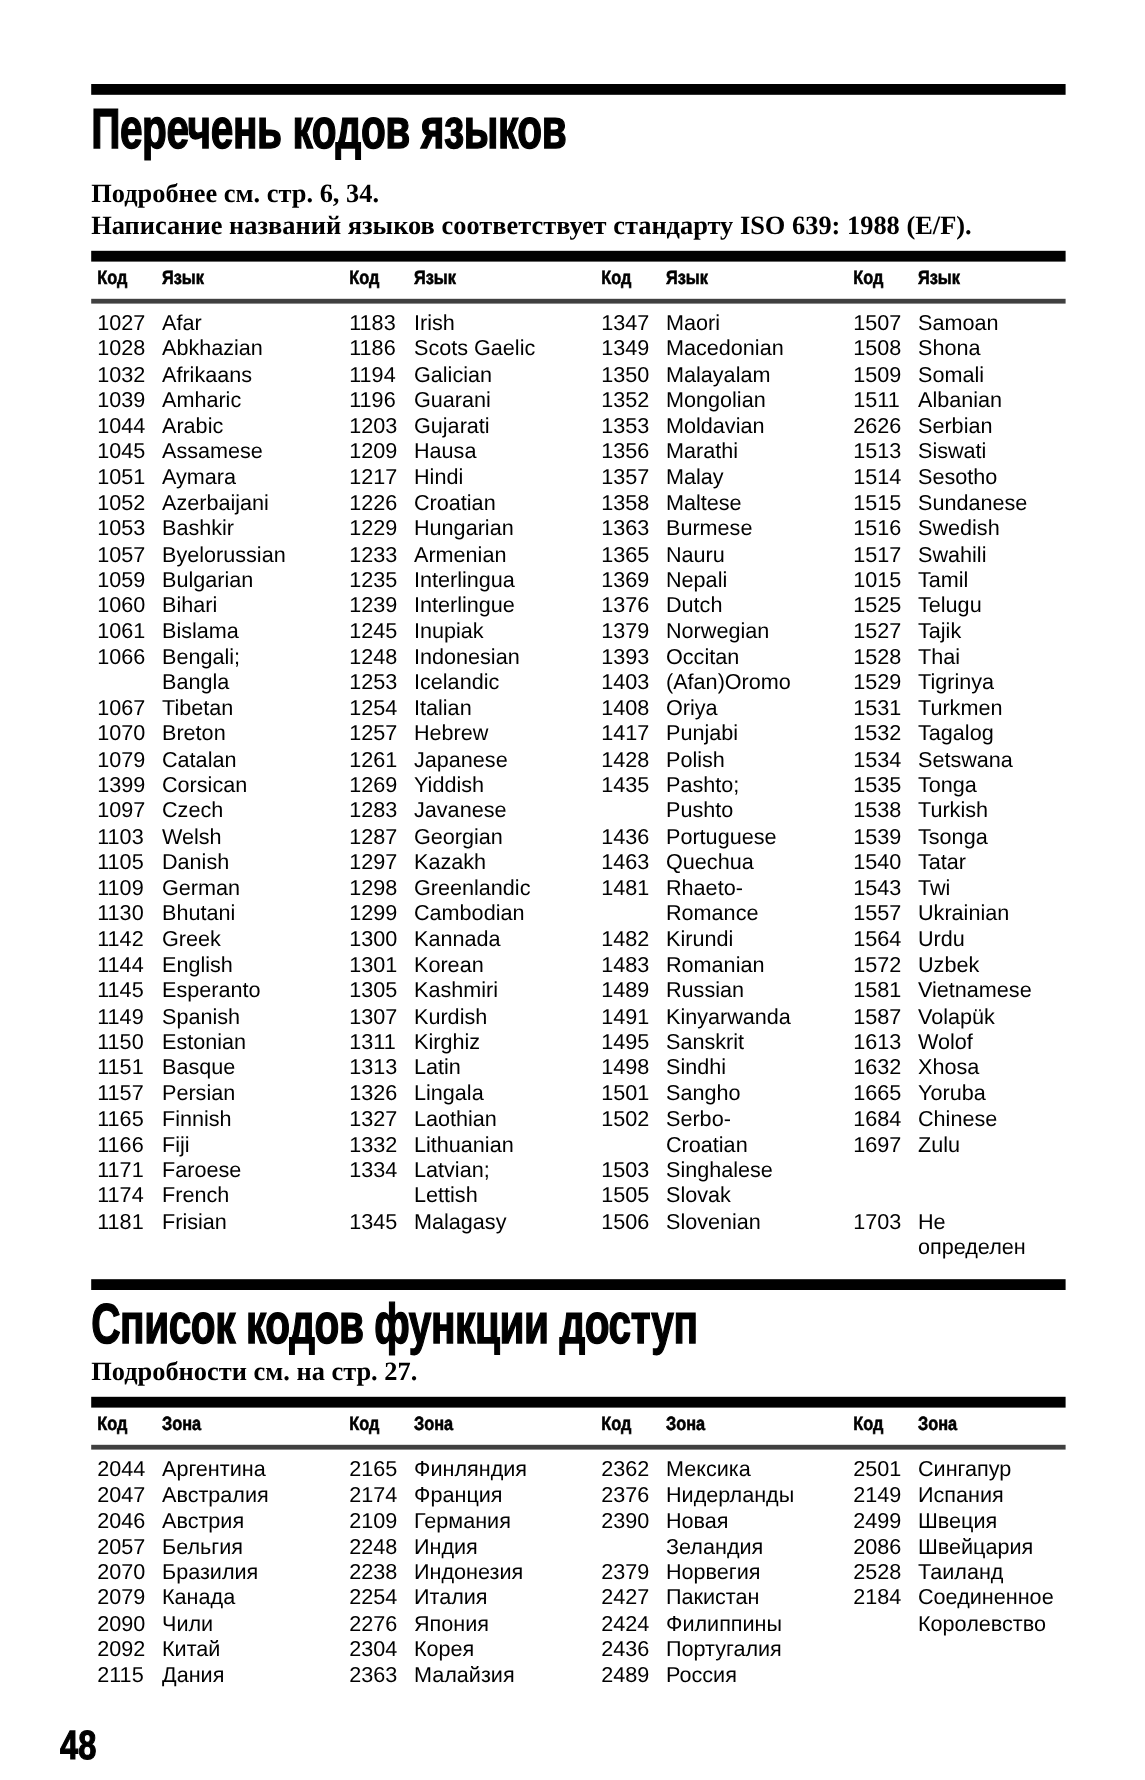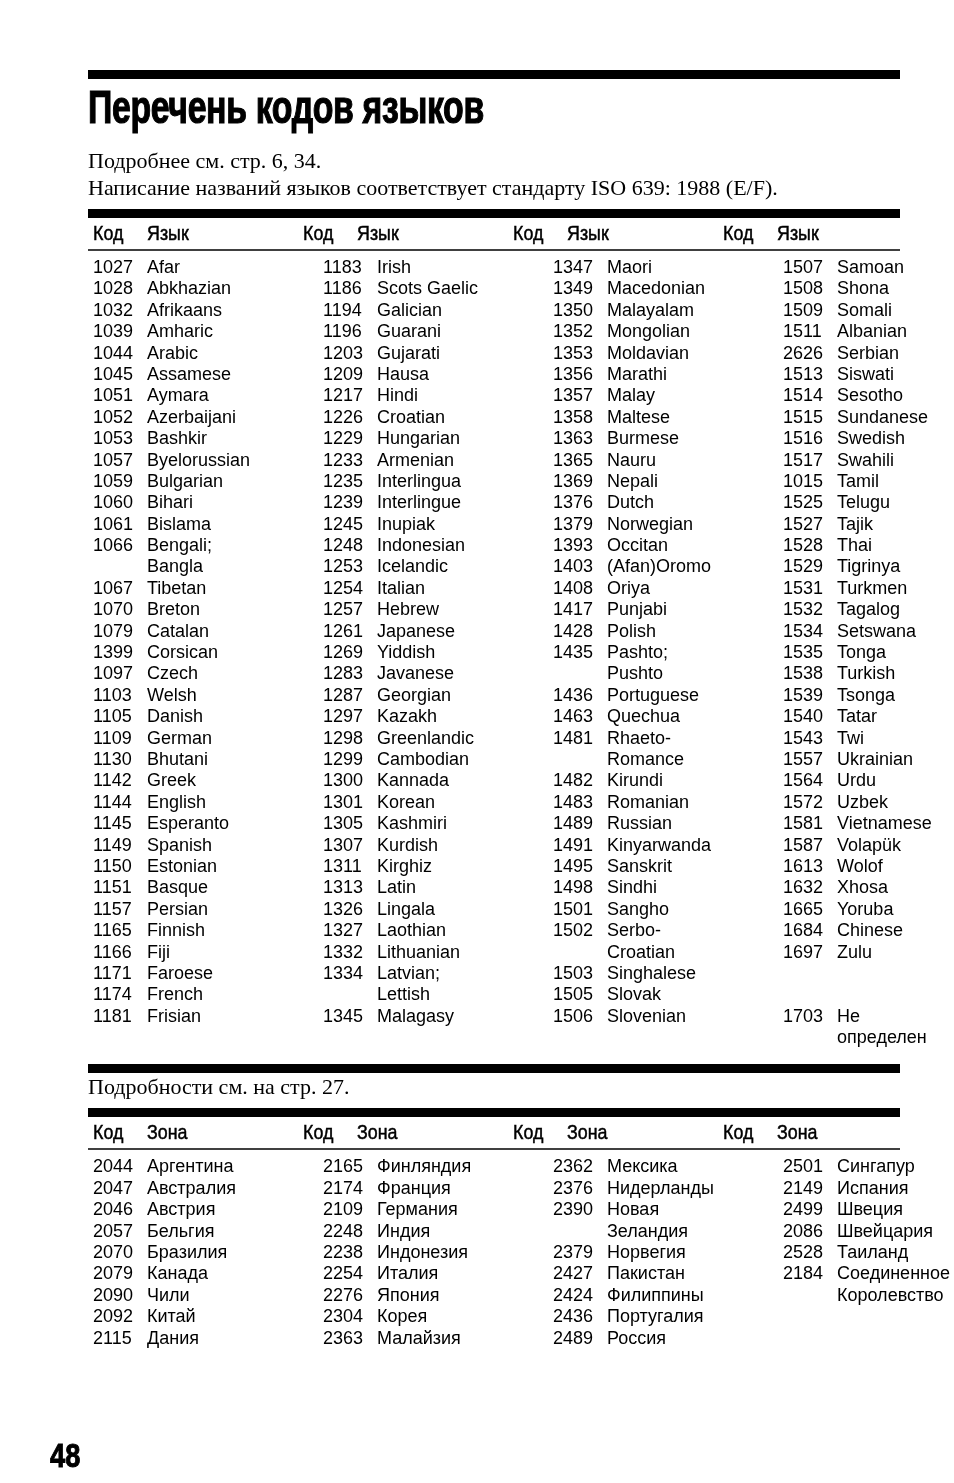--- a/index.html
+++ b/index.html
@@ -1,38 +1,38 @@
 <!DOCTYPE html>
 <html><head>
 <meta charset="utf-8">
 <style>
   * { margin:0; padding:0; box-sizing:border-box; }
   html,body { background:#ffffff; }
   body {
     width:954px; height:1483px; position:relative; overflow:hidden;
     color:#000; font-family:"Liberation Sans","DejaVu Sans",sans-serif;
   }
-  .content { position:absolute; left:88px; top:0; width:812px; }
+  .content { position:absolute; left:76px; top:0; width:812px; }
   .rule { height:9px; background:#000; }
   .bar-top { margin-top:70px; }
   .bar-section { margin-top:16px; }
   h1.title { font-size:47px; line-height:52px; margin-top:2px; font-weight:bold; white-space:nowrap; }
   .cond  { display:inline-block; transform:scaleX(0.72); transform-origin:0 60%;
            letter-spacing:-0.5px; -webkit-text-stroke:1.2px #000; }
   .cond2 { display:inline-block; transform:scaleX(0.85); transform-origin:0 50%;
            -webkit-text-stroke:0.5px #000; }
   .cond3 { display:inline-block; transform:scaleX(0.80); transform-origin:0 50%;
            -webkit-text-stroke:1px #000; }
   .note { font-family:"Liberation Serif","DejaVu Serif",serif; font-size:22px; line-height:27px; margin-top:14px; }
-  .note span { display:block; }
+  .note span { display:block;font-weight:bold; }
   .table-rule { margin-top:8px; }
-  .thead { display:flex; border-bottom:2px solid #404040; padding:4px 0 5px; font-weight:normal; font-size:21px; line-height:22px; }
+  .thead { display:flex; border-bottom:4px solid #404040; padding:4px 0 5px; font-weight:bold; font-size:16px; line-height:22px; }
   .th { width:210px; flex:none; padding-left:5px; display:flex; }
   .hcode { width:54px; flex:none; }
-  .tbody { display:flex; padding-top:6px; font-size:18px;gap:20px; }
+  .tbody { display:flex; padding-top:6px; font-size:18px; }
   .col { width:210px; flex:none; padding-left:5px; }
   .tr { display:flex; height:21.4px; line-height:21.4px; white-space:nowrap; }
   .td-code { width:54px; flex:none; }
   .pageno { position:absolute; left:50px; top:1436px; font-size:34px; font-weight:bold; }
 </style>
 </head>
 <body>
 
 <div class="content">
 
@@ -652,20 +652,21 @@
           <div class="tr">
             <span class="td-code"></span>
             <span class="td-name">определен</span>
           </div>
         </div>
       </div>
   </div>
 
   <div class="rule bar-section"></div>
 
+  <h1 class="title"><span class="cond">Список кодов функции доступ</span></h1>
 
   <p class="note" style="margin-top:0">
     <span>Подробности см. на стр. 27.</span>
   </p>
 
   <div>
     <div class="rule table-rule"></div>
     <div class="thead">
       <div class="th">
           <span class="hcode"><span class="cond2">Код</span></span>

